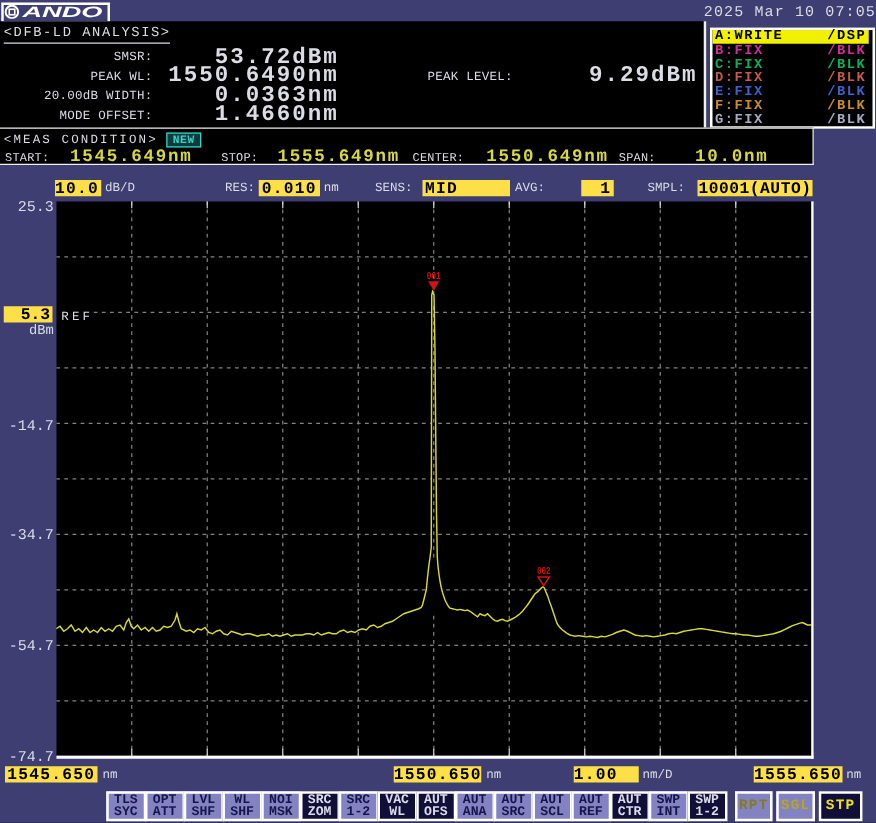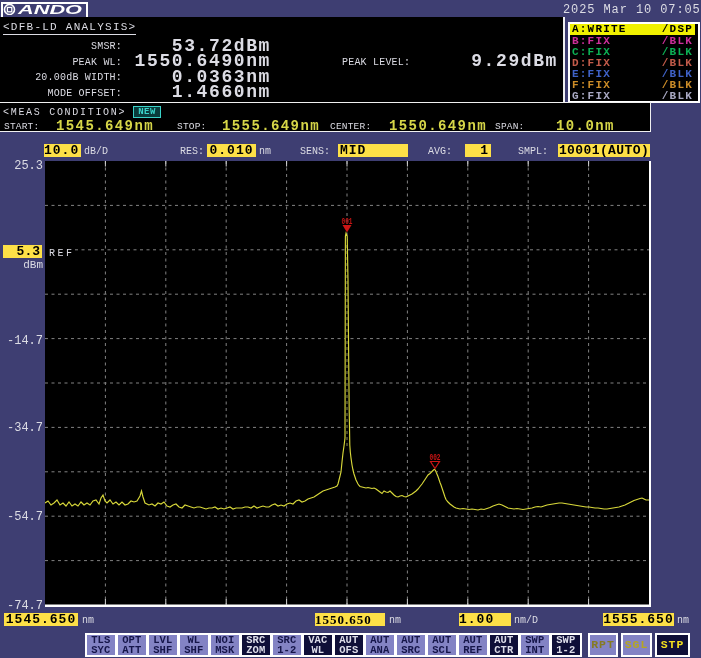--- a/index.html
+++ b/index.html
@@ -81,21 +81,21 @@
   <div class="abs wt" style="left:495px;top:121px;font-size:9.5px;letter-spacing:0.2px;">SPAN:</div>
   <div class="abs yv" style="left:556px;top:118px;font-size:14px;letter-spacing:1.4px;">10.0nm</div>
 
   <div class="abs box" style="left:44px;top:144px;width:37px;height:13px;font-size:13px;text-align:right;letter-spacing:1px;line-height:13px;padding-right:2px;box-sizing:border-box;">10.0</div>
   <div class="abs wt" style="left:84px;top:146px;font-size:10px;">dB/D</div>
   <div class="abs wt" style="left:180px;top:146px;font-size:10px;">RES:</div>
   <div class="abs box" style="left:207px;top:144px;width:49px;height:13px;font-size:13px;text-align:center;letter-spacing:1px;line-height:13px;">0.010</div>
   <div class="abs wt" style="left:259px;top:146px;font-size:10px;">nm</div>
   <div class="abs wt" style="left:300px;top:146px;font-size:10px;">SENS:</div>
   <div class="abs box" style="left:338px;top:144px;width:70px;height:13px;font-size:13px;letter-spacing:1px;line-height:13px;padding-left:2px;box-sizing:border-box;">MID</div>
-  <div class="abs wt" style="left:428px;top:146px;font-size:10px;">AVG:</div>
+  <div class="abs wt" style="left:412px;top:146px;font-size:10px;">AVG:</div>
   <div class="abs box" style="left:465px;top:144px;width:26px;height:13px;font-size:13px;text-align:right;line-height:13px;padding-right:3px;box-sizing:border-box;">1</div>
   <div class="abs wt" style="left:518px;top:146px;font-size:10px;">SMPL:</div>
   <div class="abs box" style="left:558px;top:144px;width:92px;height:13px;font-size:13px;text-align:center;letter-spacing:0.4px;line-height:13px;">10001(AUTO)</div>
 
   <svg class="abs" style="left:45px;top:161px;" width="606" height="447" viewBox="45 161 606 447">
     <rect x="45" y="161" width="604" height="444" fill="#000"></rect>
 
     <g stroke="#828282" stroke-width="1" stroke-dasharray="3 3.5">
       <line x1="105.4" y1="161" x2="105.4" y2="605"></line>
       <line x1="165.8" y1="161" x2="165.8" y2="605"></line>
@@ -183,21 +183,21 @@
   <div class="abs wt" style="left:0;top:159px;width:43px;font-size:12px;text-align:right;">25.3</div>
   <div class="abs box" style="left:3px;top:245px;width:39px;height:13px;font-size:13px;text-align:right;line-height:13px;padding-right:2px;box-sizing:border-box;">5.3</div>
   <div class="abs wt" style="left:0;top:259px;width:43px;font-size:11px;text-align:right;">dBm</div>
   <div class="abs wt" style="left:0;top:334px;width:43px;font-size:12px;text-align:right;">-14.7</div>
   <div class="abs wt" style="left:0;top:421px;width:43px;font-size:12px;text-align:right;">-34.7</div>
   <div class="abs wt" style="left:0;top:510px;width:43px;font-size:12px;text-align:right;">-54.7</div>
   <div class="abs wt" style="left:0;top:599px;width:43px;font-size:12px;text-align:right;">-74.7</div>
 
   <div class="abs box" style="left:4px;top:613px;width:74px;height:13px;font-size:13px;text-align:center;letter-spacing:1px;line-height:13px;">1545.650</div>
   <div class="abs wt" style="left:82px;top:615px;font-size:10px;">nm</div>
-  <div class="abs box" style="left:315px;top:613px;width:70px;height:13px;font-size:13px;text-align:left;letter-spacing:1px;line-height:13px;font-family:Liberation Serif, serif;">1550.650</div>
+  <div class="abs box" style="left:315px;top:613px;width:70px;height:13px;font-size:13px;text-align:left;letter-spacing:1px;line-height:13px;">1550.650</div>
   <div class="abs wt" style="left:389px;top:615px;font-size:10px;">nm</div>
   <div class="abs box" style="left:459px;top:613px;width:52px;height:13px;font-size:13px;text-align:left;letter-spacing:1px;line-height:13px;padding-right:3px;box-sizing:border-box;">1.00</div>
   <div class="abs wt" style="left:514px;top:615px;font-size:10px;">nm/D</div>
   <div class="abs box" style="left:603px;top:613px;width:71px;height:13px;font-size:13px;text-align:center;letter-spacing:1px;line-height:13px;">1555.650</div>
   <div class="abs wt" style="left:677px;top:615px;font-size:10px;">nm</div>
 
   <style>
     .btn{position:absolute;top:633px;width:27.5px;height:20px;border:2px solid #fff;
          font-size:10.5px;font-weight:bold;line-height:10px;text-align:center;
          letter-spacing:0;padding-top:0px;}

